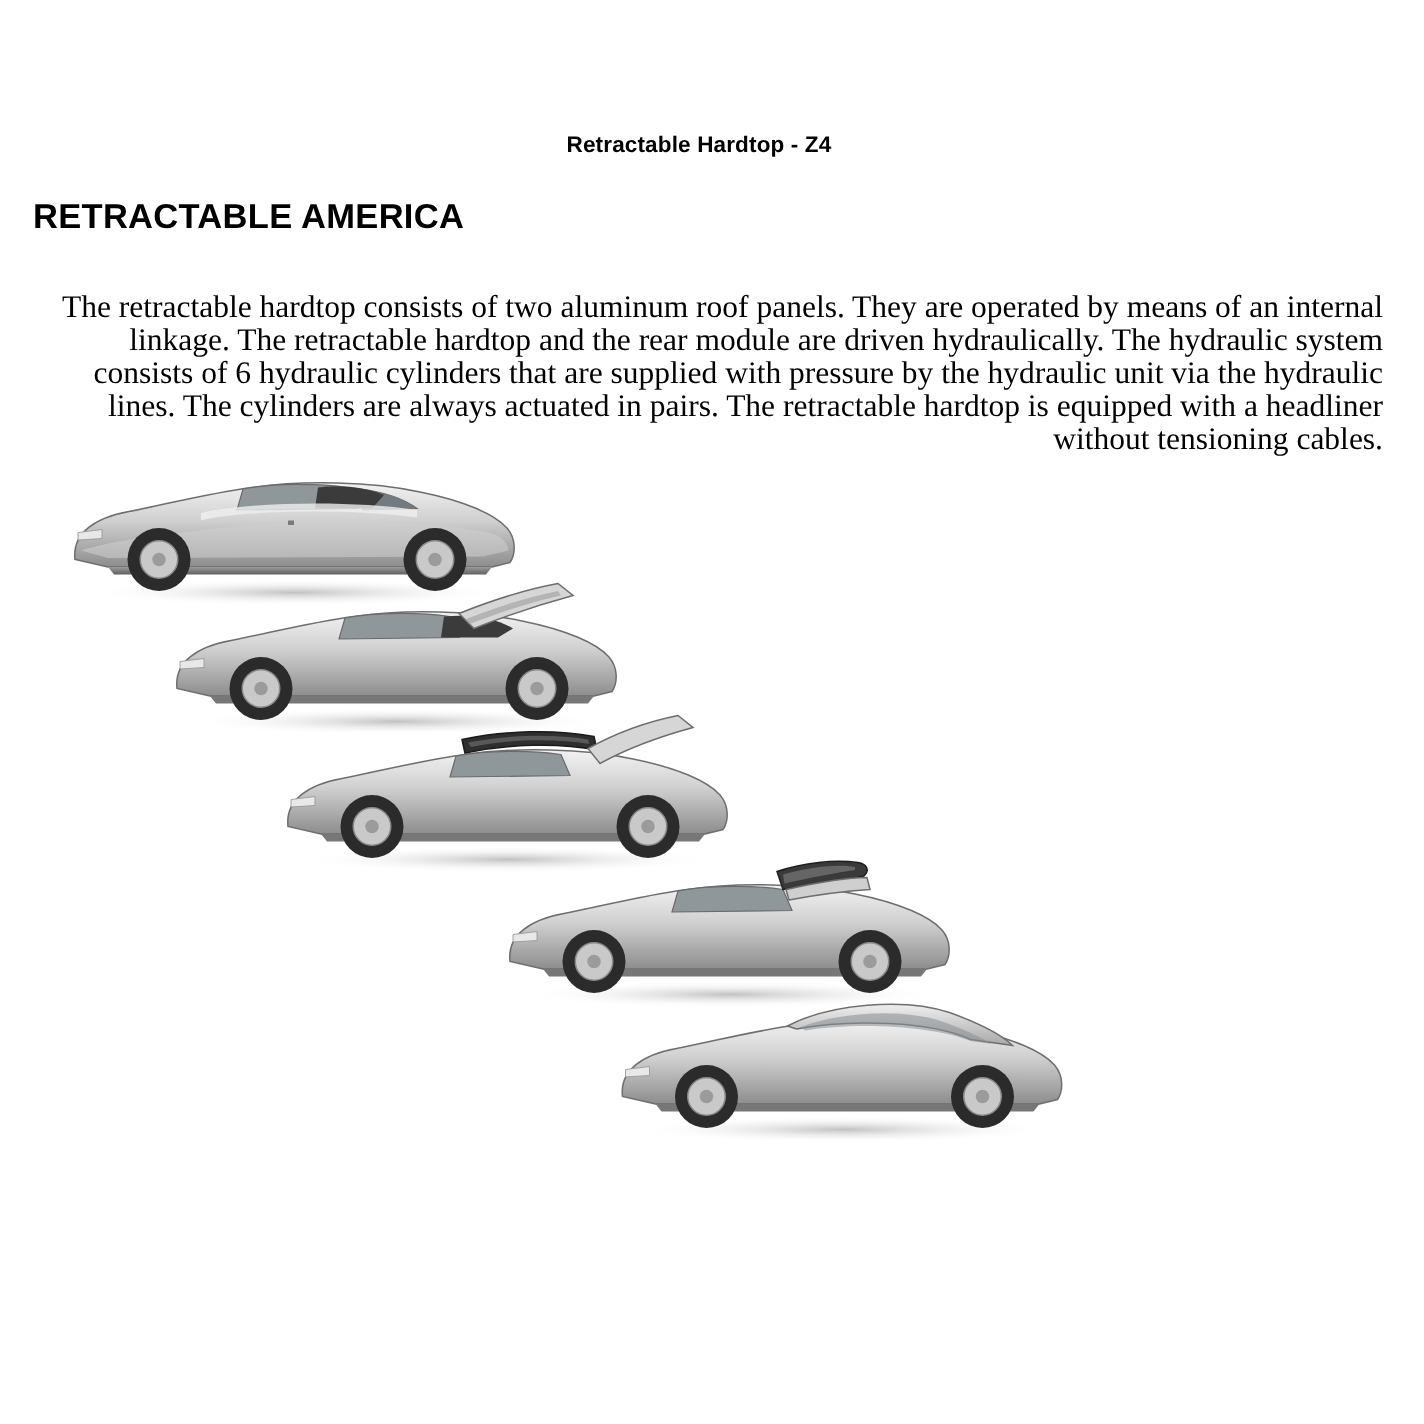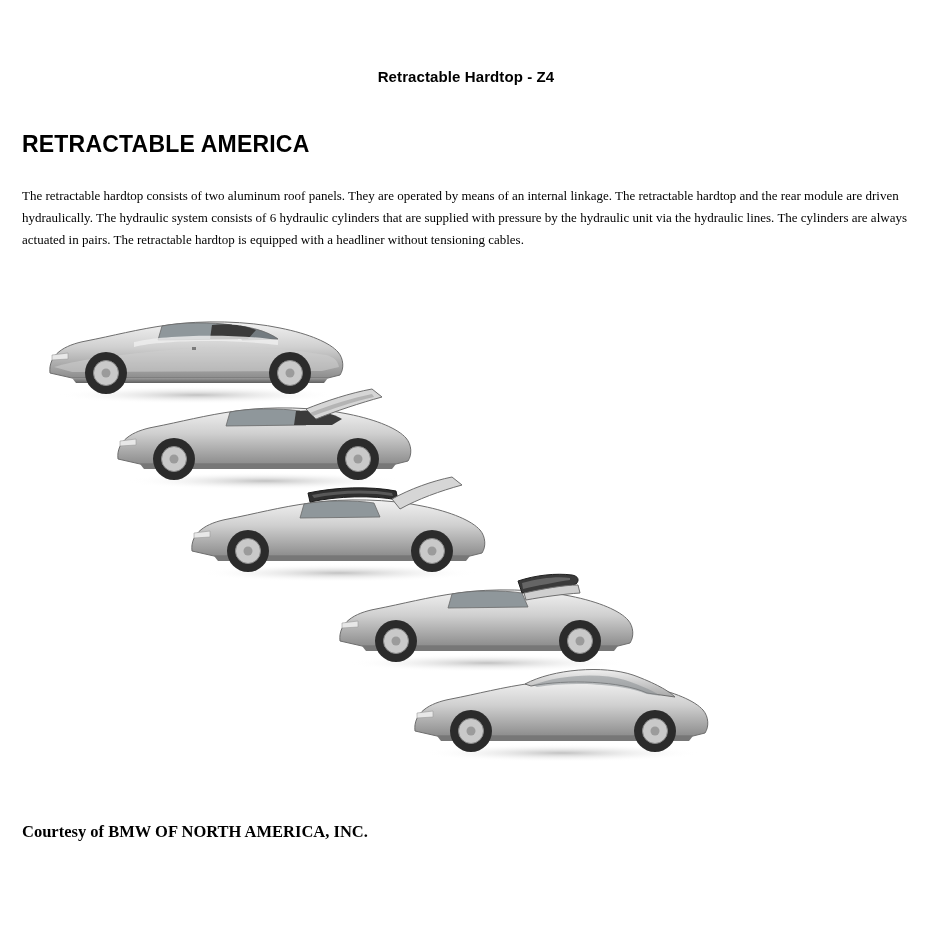--- a/index.html
+++ b/index.html
@@ -16,21 +16,21 @@
     overflow: hidden;
   }
   .page {
     position: relative;
     width: 949px;
     height: 949px;
     box-sizing: border-box;
   }
   .doc-header {
     position: absolute;
-    top: 68px;
+    top: 88px;
     left: 0;
     width: 932px;
     text-align: center;
     font-family: "Liberation Sans", sans-serif;
     font-weight: bold;
     font-size: 15px;
     letter-spacing: 0.1px;
   }
   .section-title {
     position: absolute;
@@ -40,23 +40,23 @@
     font-weight: bold;
     font-size: 23px;
     letter-spacing: 0.2px;
   }
   .body-text {
     position: absolute;
     top: 172px;
     left: 22px;
     width: 900px;
     font-family: "Liberation Serif", serif;
-    font-size: 13px;
+    font-size: 21px;
     line-height: 22px;
-    text-align: left;
+    text-align: right;
   }
   .figure-area {
     position: absolute;
     top: 295px;
     left: 22px;
     width: 905px;
     height: 510px;
   }
   .car {
     position: absolute;
@@ -276,16 +276,15 @@
           <circle cx="248" cy="78" r="12.5" fill="#c9c9c9" stroke="#8a8a8a" stroke-width="1"></circle>
           <circle cx="248" cy="78" r="4.5" fill="#9b9b9b"></circle>
         </g>
         <path d="M10 60 L26 58 L26 64 L10 65 Z" fill="#e8e8e8" stroke="#9a9a9a" stroke-width="0.6"></path>
       </svg>
     </div>
 
   </div>
 
   <div class="figure-caption">
-    <span class="fig-line2">Courtesy of BMW OF NORTH AMERICA, INC.</span>
   </div>
 
 </div>
 
 </body></html>

